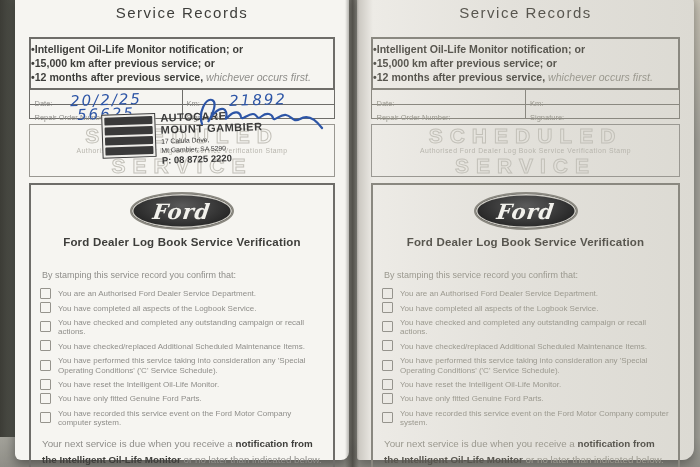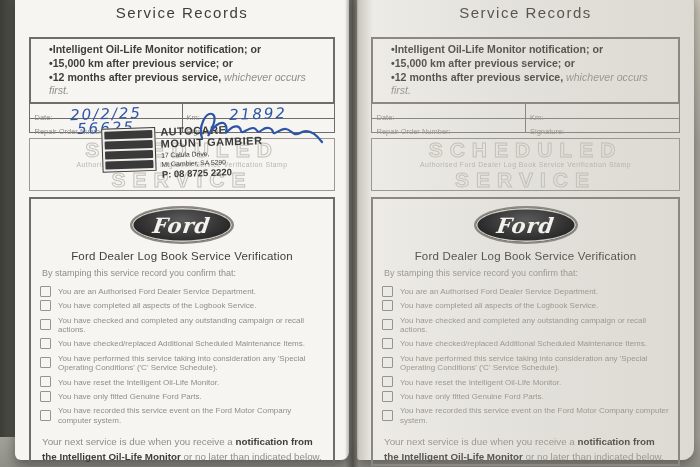--- a/index.html
+++ b/index.html
@@ -22,21 +22,21 @@
     background:linear-gradient(90deg,#c7c4bd 0px,#edebe6 16px,#e3e1db 45%,#dcdad3 100%);
     border-radius:3px 12px 12px 3px; box-shadow:0 5px 12px rgba(0,0,0,.35);
     --ink:#58564f; --faint:#9b998f; --line:#8a8880; }
   .spine { position:absolute; left:345px; top:0; width:14px; height:467px;
     background:linear-gradient(90deg,rgba(0,0,0,0),rgba(40,38,32,.55) 55%,rgba(0,0,0,0)); }
 
   .page-title { text-align:center; font-weight:normal; font-size:15px; letter-spacing:1.5px;
     color:var(--ink); }
   .title-rule { height:2px; background:var(--ink); margin:7px 4px 9px 4px; border-radius:1px; }
 
-  .notice-box { border:2px solid var(--line); padding:4px 18px; }
+  .notice-box { border:2px solid var(--line); padding:4px 0; }
   .notice-line { font-size:10.6px; font-weight:bold; color:var(--ink); line-height:1.3; }
   .notice-light { font-weight:normal; color:var(--faint);font-style:italic; }
 
   .fields { display:grid; grid-template-columns:1fr 1fr; border:1px solid var(--line);
     border-top:none; }
   .cell { border:1px solid var(--line); border-top:none; border-left:none; margin:-0.5px;
     height:15px; padding:2px 5px; position:relative; }
   .cell-label { font-size:7.5px; color:var(--faint); }
   .hw { font-family:"DejaVu Sans", sans-serif; font-style:italic; color:#2d55a6; }
   .hw-field { position:absolute; top:1px; left:0; width:100%; text-align:center;
@@ -60,23 +60,23 @@
   .stamp-l5 { font-weight:bold; font-size:9.5px; margin-top:2px; }
 
   .verify-box { border:2px solid var(--line); margin-top:6px; flex:1;
     display:flex; flex-direction:column; padding:7px 9px 0 9px; }
   .ford-logo { width:104px; height:38px; margin:0 auto; border-radius:50%;
     background:radial-gradient(ellipse at 50% 35%, #5a5a5a, #262626 75%);
     border:2px solid #8a8880; display:flex; align-items:center; justify-content:center;
     box-shadow:inset 0 0 0 1.5px #cfcdc6; }
   .ford-script { font-family:"DejaVu Serif", serif; font-style:italic; font-weight:bold;
     color:#f2f1ec; font-size:21px; transform:skewX(-8deg); letter-spacing:1px; }
-  .verify-heading { text-align:center; font-weight:normal; font-size:11.5px; color:var(--ink);
+  .verify-heading { text-align:center; font-weight:bold; font-size:11.5px; color:var(--ink);
     margin-top:6px; letter-spacing:.2px; }
-  .verify-intro { font-size:9px; color:var(--faint); margin:6px 0 4px 2px; }
+  .verify-intro { font-size:9px; color:var(--faint); margin:22px 0 4px 2px; }
 
   .check-row { display:flex; gap:7px; margin:3.5px 0; align-items:center; }
   .checkbox { flex:0 0 11px; width:11px; height:11px; border:1.5px solid #96948d;
     background:transparent; margin-top:0; border-radius:1px; }
   .check-label { font-size:8px; color:var(--faint); line-height:1.2; padding-top:1px; }
 
   .next-para { font-size:9.8px; color:var(--faint); line-height:1.55; margin:5px 2px 0 2px; }
   .next-para b { color:var(--ink); }
 
   .sig-svg { position:absolute; left:14px; top:-14px; overflow:visible; z-index:4; }

